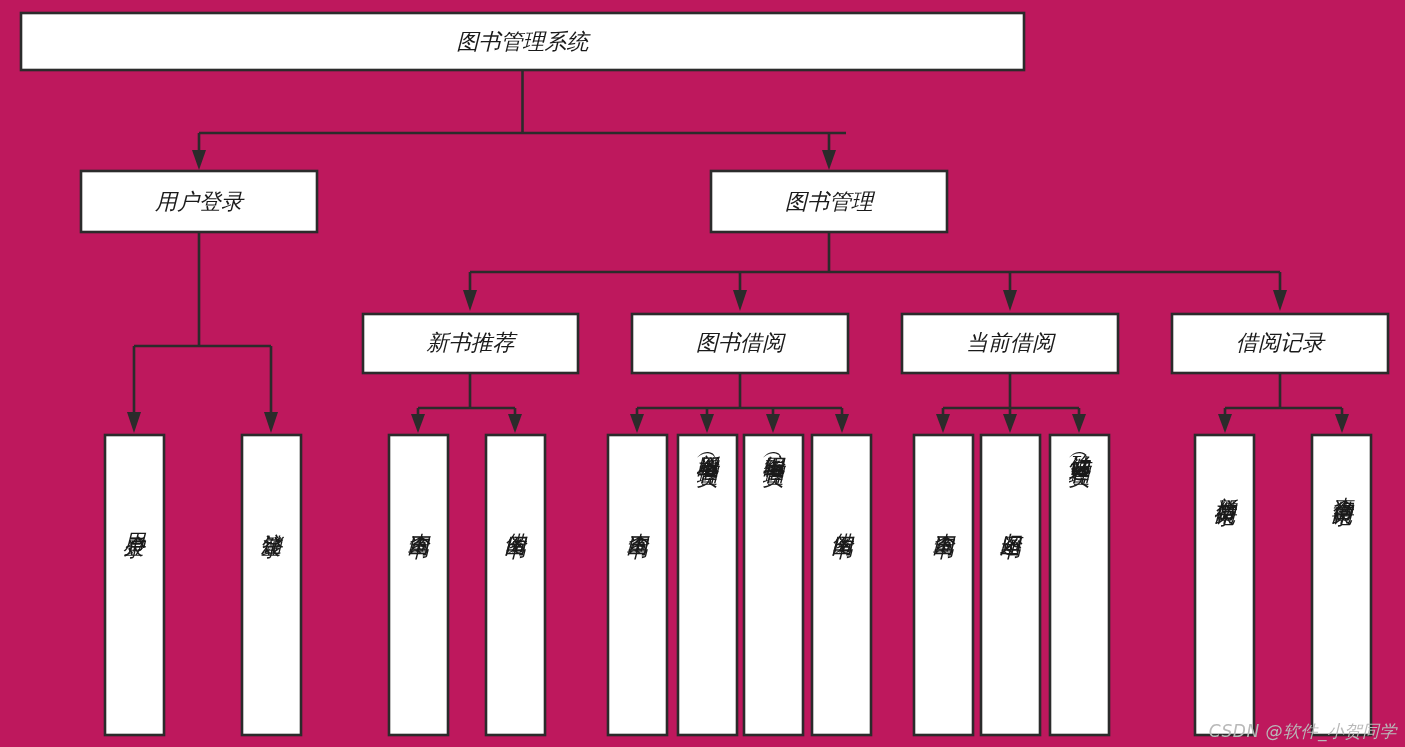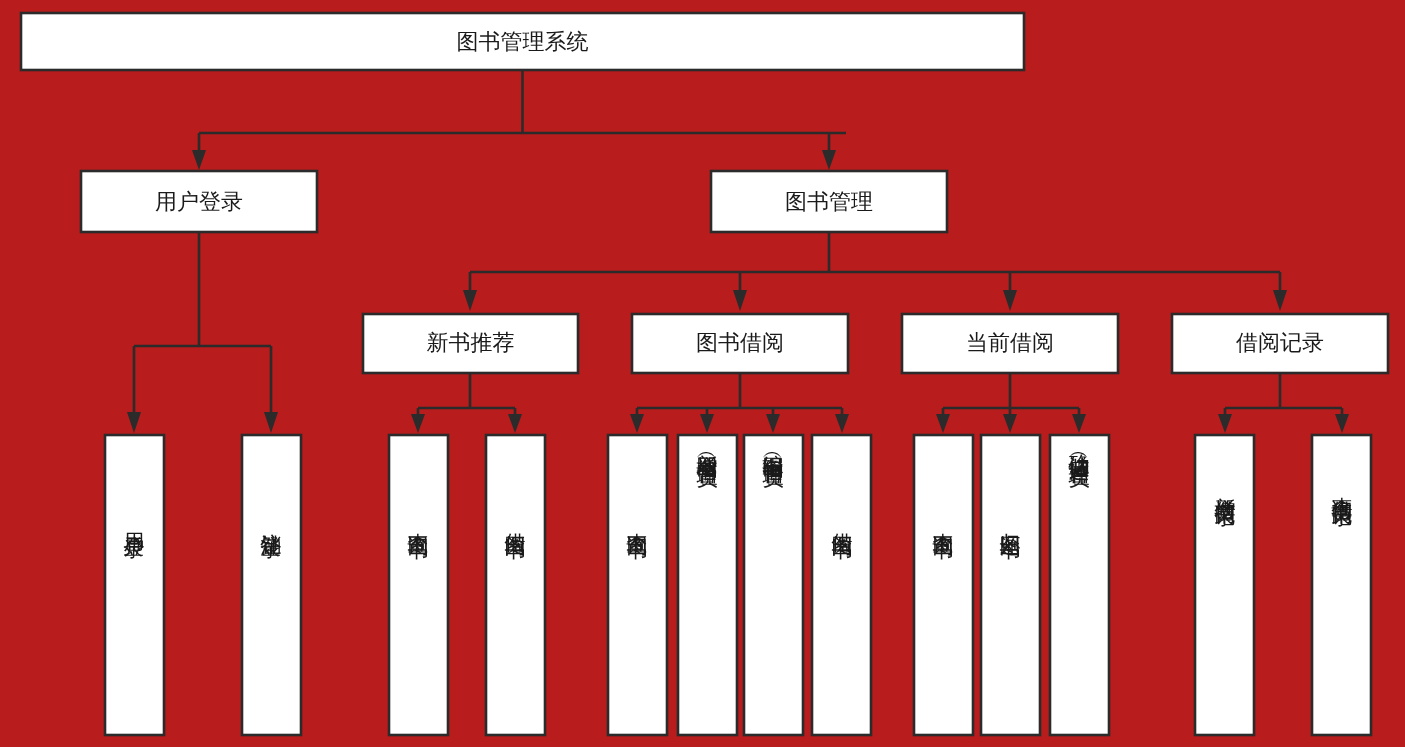--- a/index.html
+++ b/index.html
@@ -11,21 +11,22 @@
   body {
     width: 1405px;
     height: 747px;
     overflow: hidden;
     font-family: "DejaVu Sans", "Liberation Sans", sans-serif;
   }
   #diagram-root {
     position: relative;
     width: 1405px;
     height: 747px;
-    background: #b91c1c;
+    background: #be185d;
+    font-style: italic;
   }
   svg#flowchart {
     display: block;
     width: 1405px;
     height: 747px;
   }
   .node-box {
     fill: #ffffff;
     stroke: #2b2b2b;
     stroke-width: 2.6;
@@ -216,14 +217,15 @@
       <rect class="node-box" x="1195" y="435" width="59" height="300"></rect>
       <text class="node-label-vertical" x="1225" y="486">新增借阅记录</text>
     </g>
     <g>
       <rect class="node-box" x="1312" y="435" width="59" height="300"></rect>
       <text class="node-label-vertical" x="1342" y="486">查询借阅记录</text>
     </g>
 
   </svg>
 
+  <div class="watermark">CSDN @软件_小贺同学</div>
 
 </div>
 
 </body></html>

